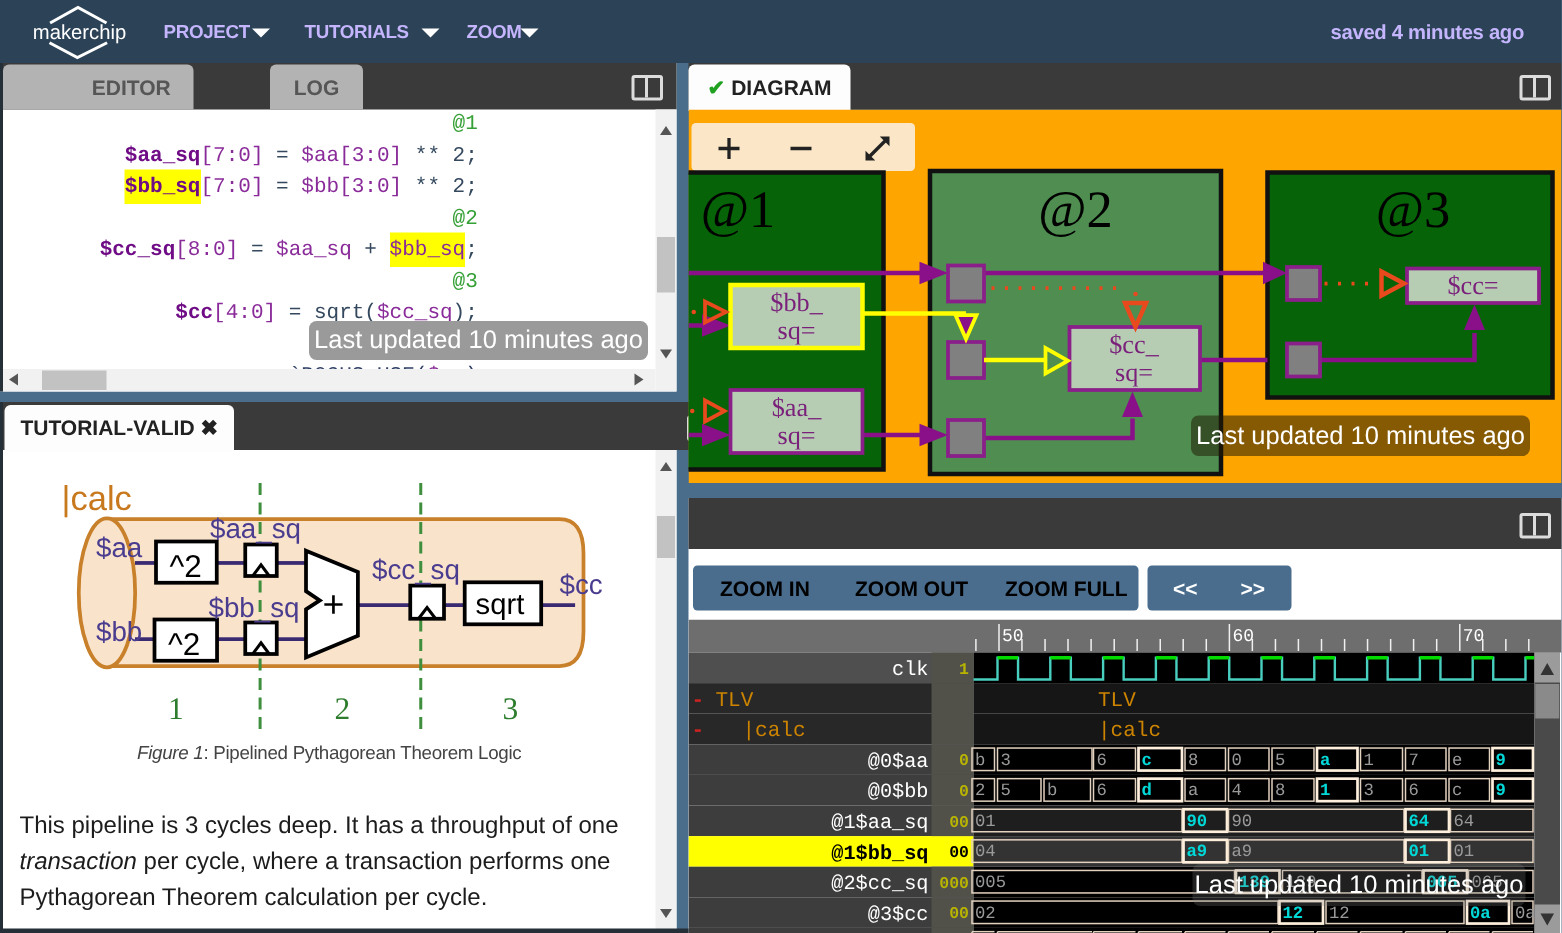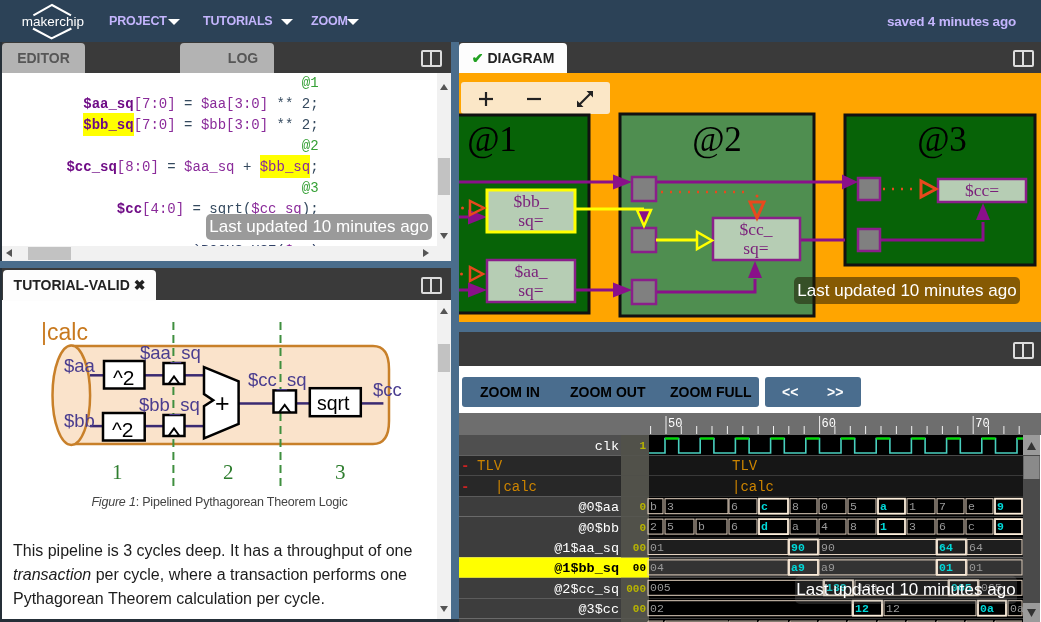--- a/index.html
+++ b/index.html
@@ -38,22 +38,22 @@
     <span class="car" style="left:168px"></span>
   <span class="menu" style="left:203px">TUTORIALS</span>
     <span class="car" style="left:281px"></span>
   <span class="menu" style="left:311px">ZOOM</span>
     <span class="car" style="left:347px"></span>
   <span class="menu" style="right:25px;font-size:13.5px;">saved 4 minutes ago</span>
 </div>
 
 <div id="editorPanel" class="abs" style="left:0;top:42px;width:451px;height:219px;background:#fff;border-left:2px solid #252f38;">
   <div class="tabbar" style="left:0;top:0;width:449px;height:31px;">
-    <div class="tab inact" style="left:0;width:83px;">EDITOR</div>
-    <div class="tab inact" style="left:178px;width:62px;padding-left:32px;">LOG</div>
+    <div class="tab inact" style="left:0;width:83px;padding-left:44px;">EDITOR</div>
+    <div class="tab inact" style="left:178px;width:62px;">LOG</div>
     <div class="split" style="right:9px;top:8px;"></div>
   </div>
   <pre id="code" style="position:absolute;left:14px;top:31px;margin:0;font-family:'Liberation Mono',monospace;font-size:14px;line-height:21px;color:#34495e;text-align:right;">   <span class="kG">@1</span>
       <span class="kB">$aa_sq</span><span class="kP">[7:0]</span> = <span class="kP">$aa</span><span class="kP">[3:0]</span> ** 2;
       <span class="kB" style="background:#ffff00;padding:4px 0 3px;">$bb_sq</span><span class="kP">[7:0]</span> = <span class="kP">$bb</span><span class="kP">[3:0]</span> ** 2;
    <span class="kG">@2</span>
       <span class="kB">$cc_sq</span><span class="kP">[8:0]</span> = <span class="kP">$aa_sq</span> + <span class="kP" style="background:#ffff00;padding:4px 0 3px;">$bb_sq</span>;
    <span class="kG">@3</span>
       <span class="kB">$cc</span><span class="kP">[4:0]</span> = sqrt(<span class="kP">$cc_sq</span>);
 
@@ -67,21 +67,21 @@
 
   <div class="abs" style="left:0;top:204px;width:435px;height:15px;background:#f1f1f1;">
     <div class="abs" style="left:4px;top:3px;width:0;height:0;border-top:4px solid transparent;border-bottom:4px solid transparent;border-right:6px solid #555;"></div>
     <div class="abs" style="left:26px;top:1px;width:43px;height:13px;background:#c2c2c2;"></div>
     <div class="abs" style="right:8px;top:3px;width:0;height:0;border-top:4px solid transparent;border-bottom:4px solid transparent;border-left:6px solid #555;"></div>
   </div>
   <div class="tooltip" style="left:204px;top:172px;width:226px;height:26px;line-height:26px;background:#9a9a9a;">Last updated 10 minutes ago</div>
 </div>
 
 <div id="tutPanel" class="abs" style="left:0;top:268px;width:451px;height:354px;background:#fff;border-left:2px solid #252f38;">
-  <div class="tabbar" style="left:0;top:0;width:449px;height:32px;">
+  <div class="tabbar" style="left:0;top:0;width:449px;height:32px;padding-left:37px;">
     <div class="tab act" style="left:1px;top:2px;width:153px;">TUTORIAL-VALID <span style="font-weight:bold;">✖</span></div>
     <div class="split" style="right:9px;top:9px;"></div>
   </div>
   <svg id="tutfig" class="abs" style="left:2px;top:32px;" width="433" height="186" viewBox="0 0 433 186">
     <text x="37" y="40" font-size="23" fill="#c8791e">|calc</text>
     <path d="M67,46 L369,46 Q385,46 385,69 L385,121 Q385,144 369,144 L67,144 Z" fill="#fae3cb" stroke="#c8802a" stroke-width="2.5"></path>
     <ellipse cx="67.3" cy="95.2" rx="18.8" ry="49.7" fill="#fae3cb" stroke="#c8802a" stroke-width="2.5"></ellipse>
     <line x1="169.4" y1="22" x2="169.4" y2="186" stroke="#3f8f3f" stroke-width="2" stroke-dasharray="8,5"></line>
     <line x1="276.5" y1="22" x2="276.5" y2="186" stroke="#3f8f3f" stroke-width="2" stroke-dasharray="8,5"></line>
     <g stroke="#3a2a72" stroke-width="2.5">

